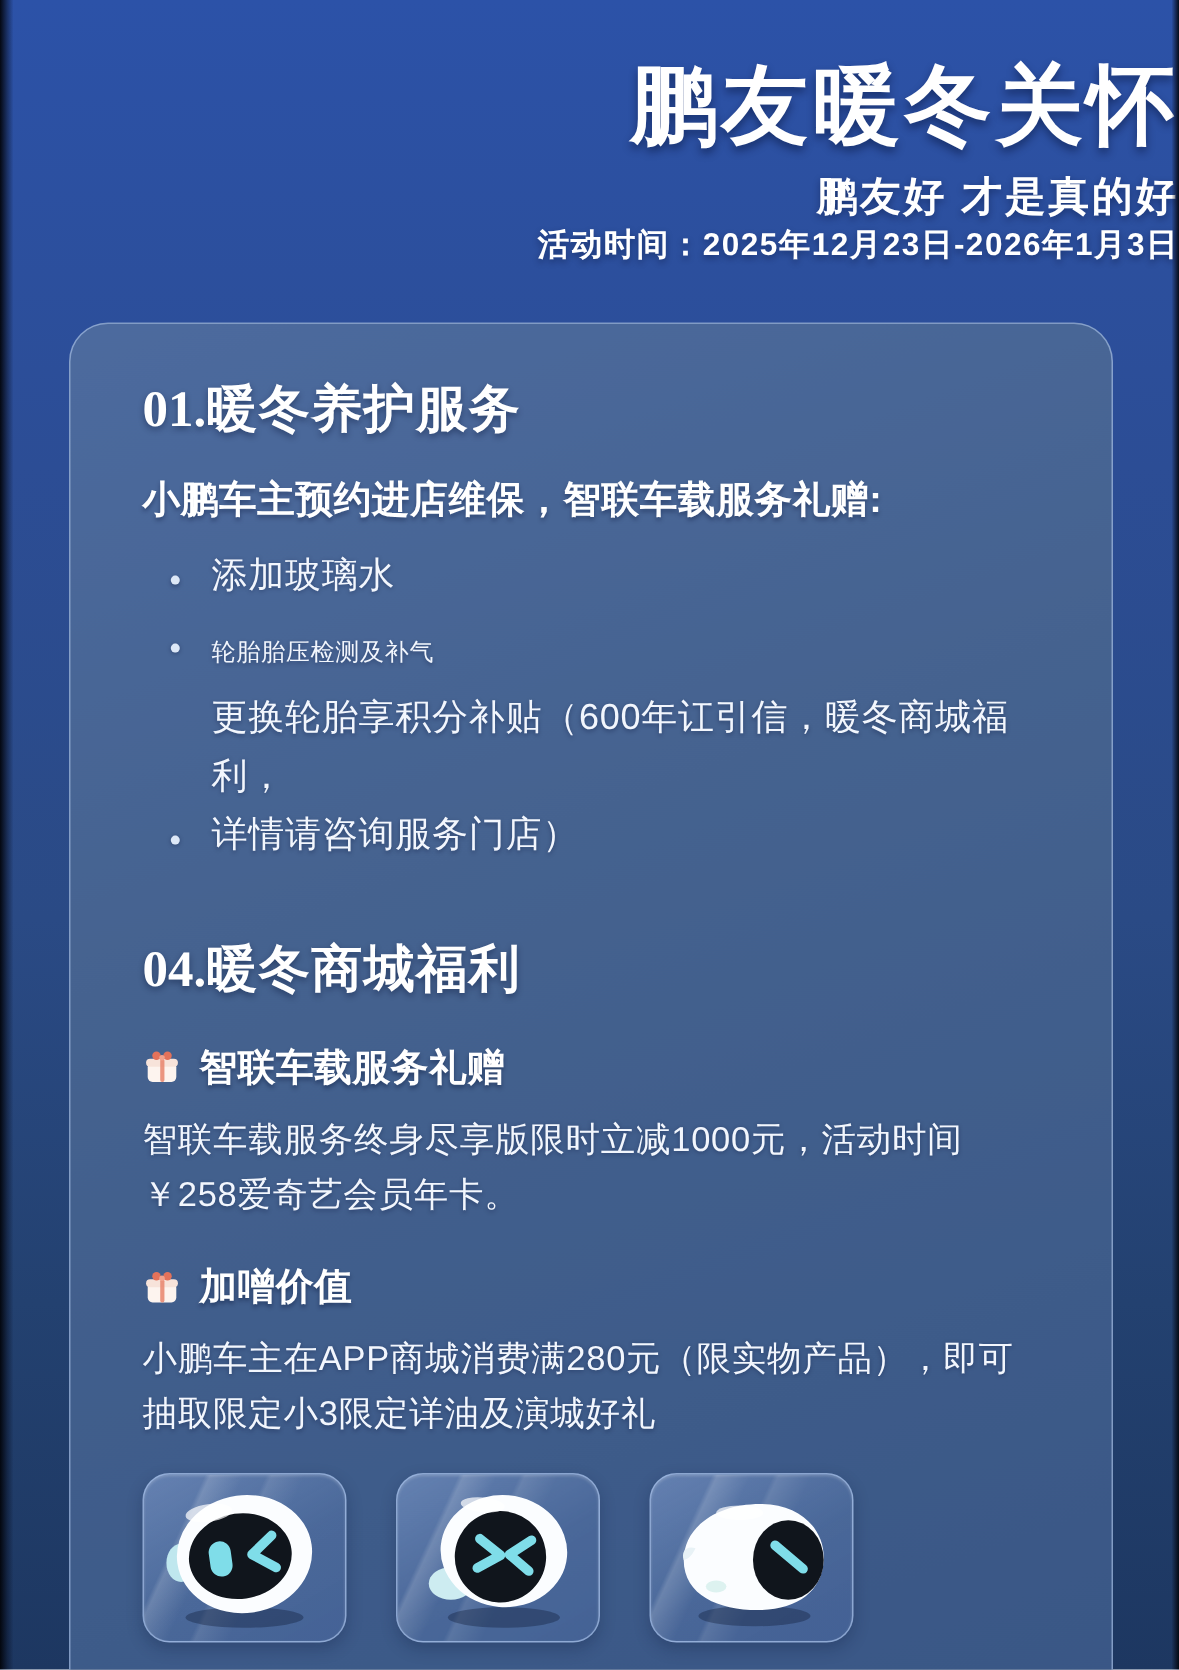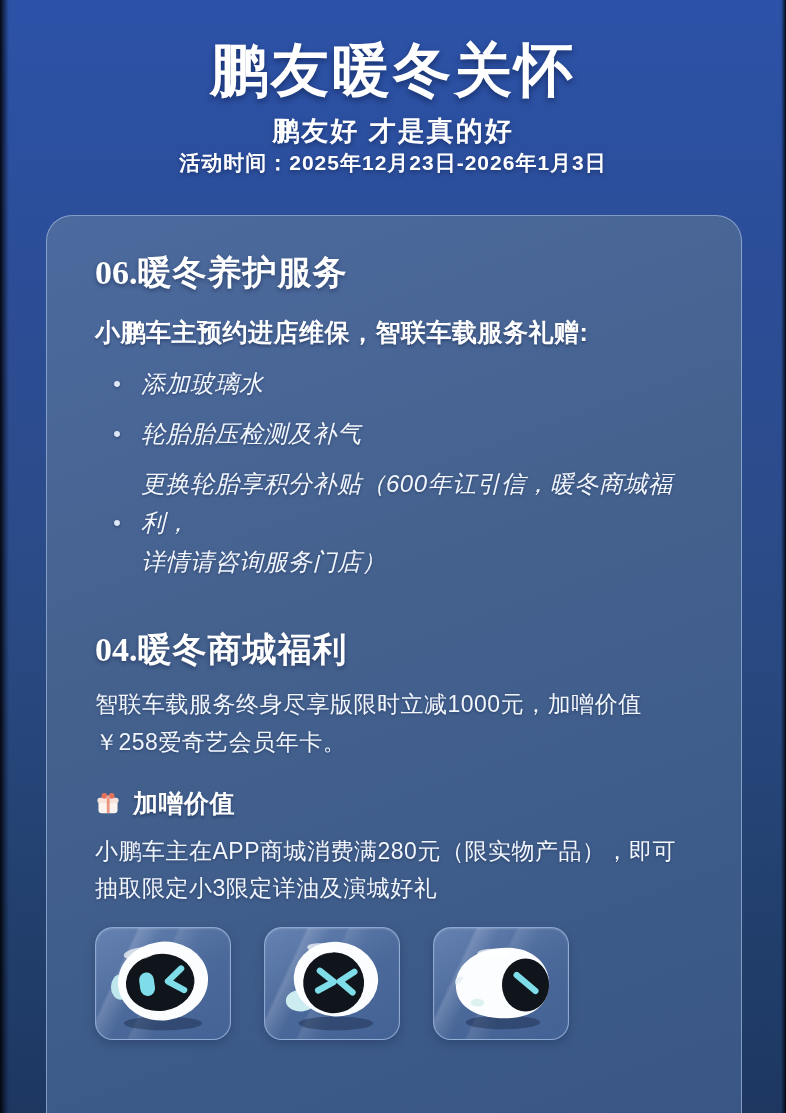--- a/index.html
+++ b/index.html
@@ -8,21 +8,21 @@
     font-family: "Liberation Sans", sans-serif;
     background: linear-gradient(180deg, #2c52a8 0%, #2c4d95 28%, #2a4a85 55%, #234170 78%, #1d3761 100%);
     position: relative;
     color: #ffffff;
   }
   
   .edge-strip { position: absolute; top: 0; height: 100%; z-index: 5; pointer-events: none; }
   .edge-left  { left: 0;  width: 9px; background: linear-gradient(to right, rgba(2,4,10,0.95), rgba(6,12,30,0.45) 55%, rgba(6,12,30,0)); }
   .edge-right { right: 0; width: 5px; background: linear-gradient(to left,  rgba(2,4,10,0.9), rgba(6,12,30,0)); }
 
-  .header { text-align: center; padding-top: 32px; }
+  .header { text-align: right; padding-top: 32px; }
   .title {
     font-size: 58px; font-weight: 800; letter-spacing: 3px;
     text-shadow: 0 3px 6px rgba(0, 12, 45, 0.45);
   }
   .subtitle {
     margin-top: 3px; font-size: 27px; font-weight: 700; letter-spacing: 2px;
     text-shadow: 0 2px 5px rgba(0, 12, 45, 0.4);
   }
   .period {
     font-size: 21px; font-weight: 700; letter-spacing: 1px;
@@ -38,23 +38,23 @@
   }
 
   .sec-heading { font-size: 34px; font-weight: 800; letter-spacing: 1px;
     text-shadow: 0 2px 4px rgba(0, 12, 45, 0.4); }
   .sec-num { font-family: "Liberation Serif", serif; font-weight: 700; letter-spacing: 0; }
 
   .intro { margin-top: 20px; font-size: 25px; font-weight: 700; letter-spacing: 0.5px;
     text-shadow: 0 2px 3px rgba(0, 12, 45, 0.35); }
 
   .bullets { list-style: none; margin-top: 16px; }
-  .bullets li { display: flex; align-items: center; margin-top: 11px;
+  .bullets li { display: flex; align-items: flex-end; margin-top: 11px;
     font-size: 24px; font-weight: 500; color: #f2f6fd; line-height: 1.45;
-    text-shadow: 0 1px 3px rgba(0, 12, 45, 0.35); font-style: italic; }
+    text-shadow: 0 1px 3px rgba(0, 12, 45, 0.35); }
   .bullets li::before { content: "\2022"; width: 28px; flex: 0 0 28px; margin-left: 18px;
     font-size: 22px; color: #dde8f7; line-height: 1.55; }
 
   .sec-mall { margin-top: 46px; }
   .item-title { display: flex; align-items: center; gap: 12px; margin-top: 26px;
     font-size: 25px; font-weight: 800; letter-spacing: 0.5px;
     text-shadow: 0 2px 3px rgba(0, 12, 45, 0.4); }
   .gift { width: 26px; height: 26px; flex: 0 0 26px; }
   .body-text { margin-top: 13px; font-size: 23px; font-weight: 500; line-height: 1.62;
     color: #f2f6fd; letter-spacing: 0.5px; white-space: pre-line;
@@ -80,43 +80,54 @@
 <div class="header">
   <div class="title">鹏友暖冬关怀</div>
   <div class="subtitle">鹏友好 才是真的好</div>
   <div class="period">活动时间：2025年12月23日-2026年1月3日</div>
 </div>
 
 <div class="card">
 
   <div class="sec">
     <div class="sec-heading">
-      <span class="sec-num">06.</span><span>暖冬养护服务</span>
+      <span class="sec-num">01.</span><span>暖冬养护服务</span>
     </div>
     <div class="intro">小鹏车主预约进店维保，智联车载服务礼赠:</div>
     <ul class="bullets">
       <li>
           <span class="body-text" style="margin-top:0;font-size:24px">添加玻璃水</span>
         </li>
       <li>
-          <span class="body-text" style="margin-top:0;font-size:24px">轮胎胎压检测及补气</span>
+          <span class="body-text" style="margin-top:0;font-size:16px">轮胎胎压检测及补气</span>
         </li>
       <li>
           <span class="body-text" style="margin-top:0;font-size:24px">更换轮胎享积分补贴（600年讧引信，暖冬商城福利，
 详情请咨询服务门店）</span>
         </li>
     </ul>
   </div>
 
   <div class="sec sec-mall">
     <div class="sec-heading">
       <span class="sec-num">04.</span><span>暖冬商城福利</span>
     </div>
 
-    <div class="body-text">智联车载服务终身尽享版限时立减1000元，加噌价值
+    <div class="item-title">
+      <svg class="gift" viewBox="0 0 24 24">
+        <rect x="3.2" y="9.5" width="17.6" height="12" rx="3" fill="#fdf4ef"></rect>
+        <rect x="2.2" y="7.2" width="19.6" height="5" rx="2.5" fill="#f7e3da"></rect>
+        <rect x="10.9" y="7.2" width="2.6" height="14.3" rx="1.2" fill="#e8846c" opacity="0.85"></rect>
+        <circle cx="8.6" cy="5.4" r="2.6" fill="#e4725a"></circle>
+        <circle cx="15.4" cy="5.4" r="2.6" fill="#e4725a"></circle>
+        <circle cx="12" cy="6.6" r="1.7" fill="#f2a28d"></circle>
+      </svg>
+      <span>智联车载服务礼赠</span>
+    </div>
+    <div class="body-text">智联车载服务终身尽享版限时立减1000元，活动时间
 ￥258爱奇艺会员年卡。</div>
 
     <div class="item-title">
       <svg class="gift" viewBox="0 0 24 24">
         <rect x="3.2" y="9.5" width="17.6" height="12" rx="3" fill="#fdf4ef"></rect>
         <rect x="2.2" y="7.2" width="19.6" height="5" rx="2.5" fill="#f7e3da"></rect>
         <rect x="10.9" y="7.2" width="2.6" height="14.3" rx="1.2" fill="#e8846c" opacity="0.85"></rect>
         <circle cx="8.6" cy="5.4" r="2.6" fill="#e4725a"></circle>
         <circle cx="15.4" cy="5.4" r="2.6" fill="#e4725a"></circle>
         <circle cx="12" cy="6.6" r="1.7" fill="#f2a28d"></circle>

